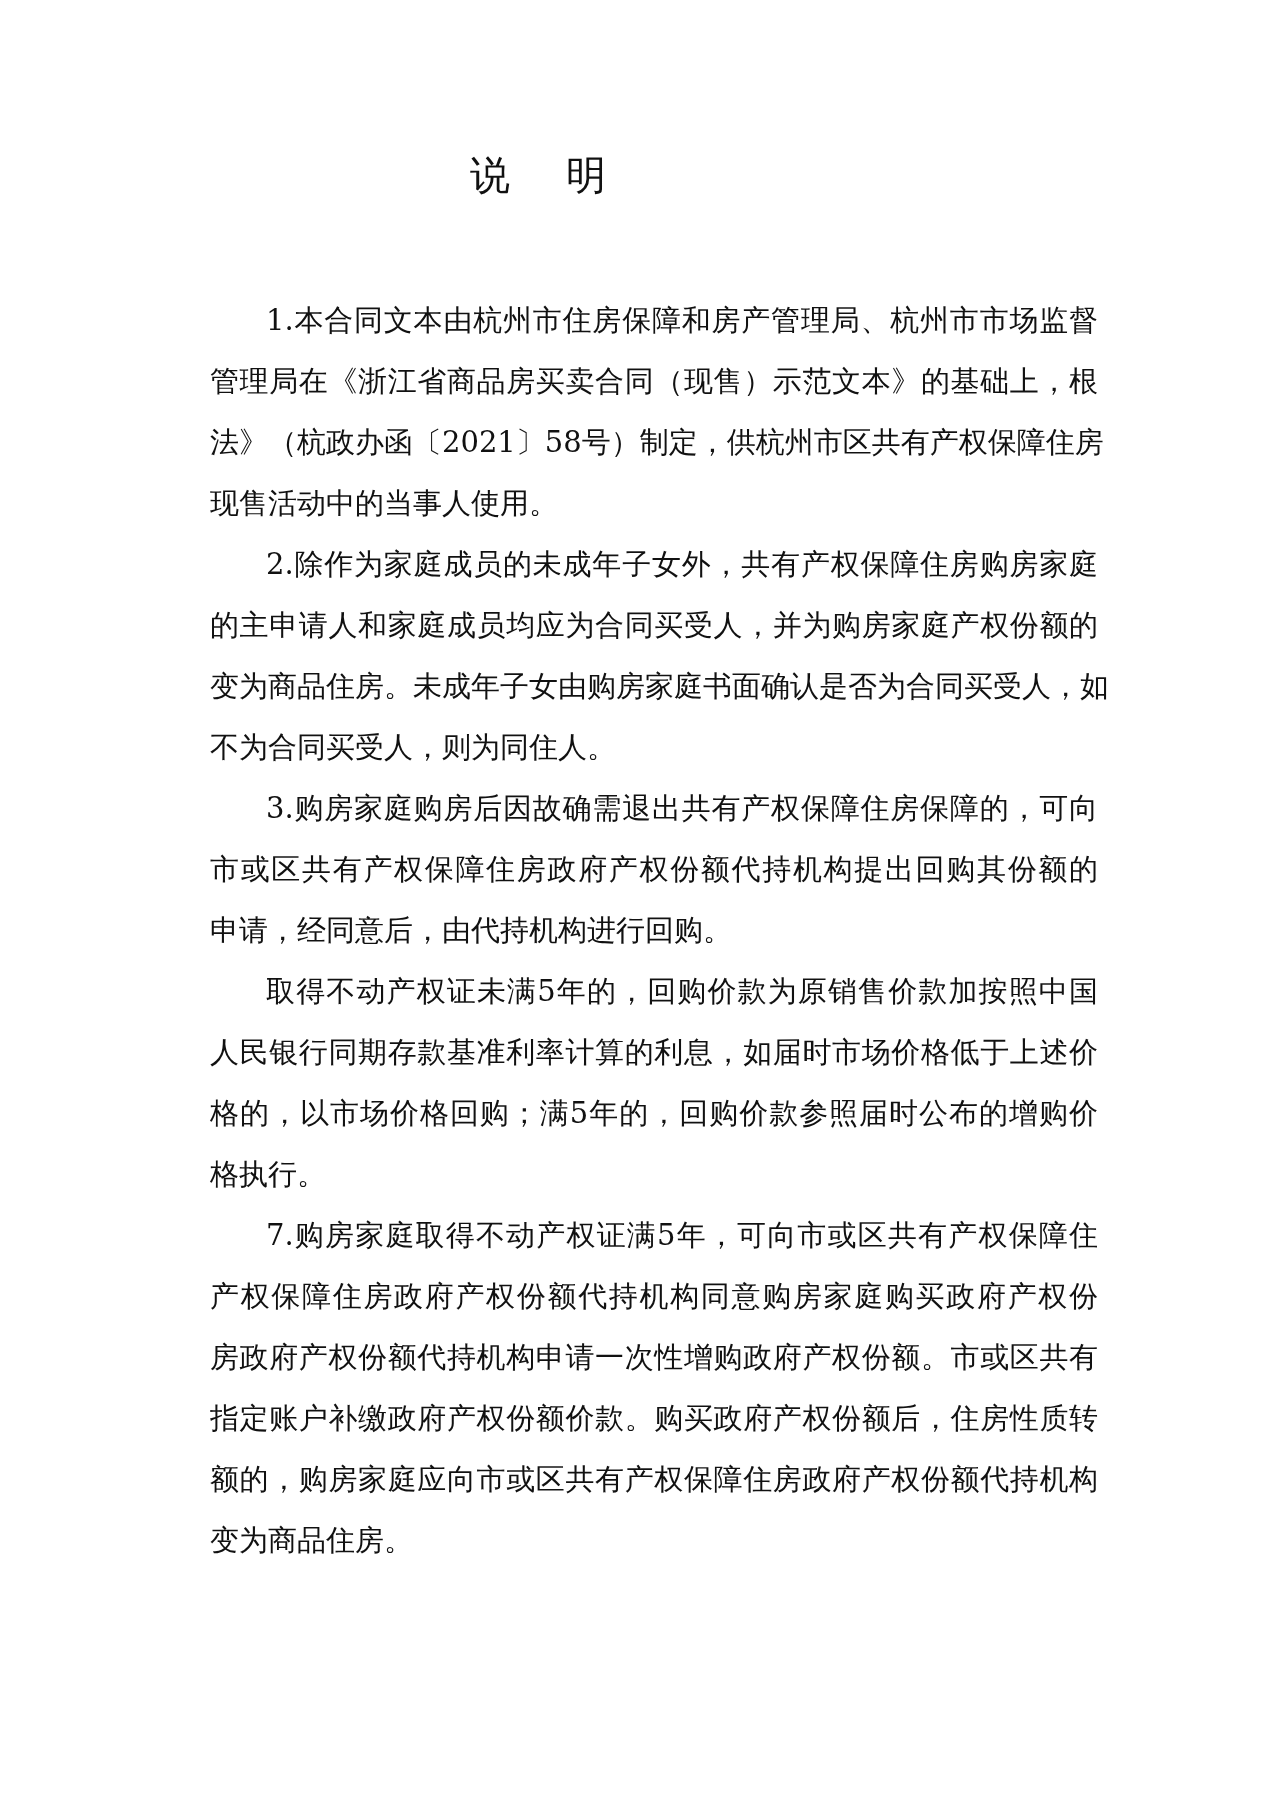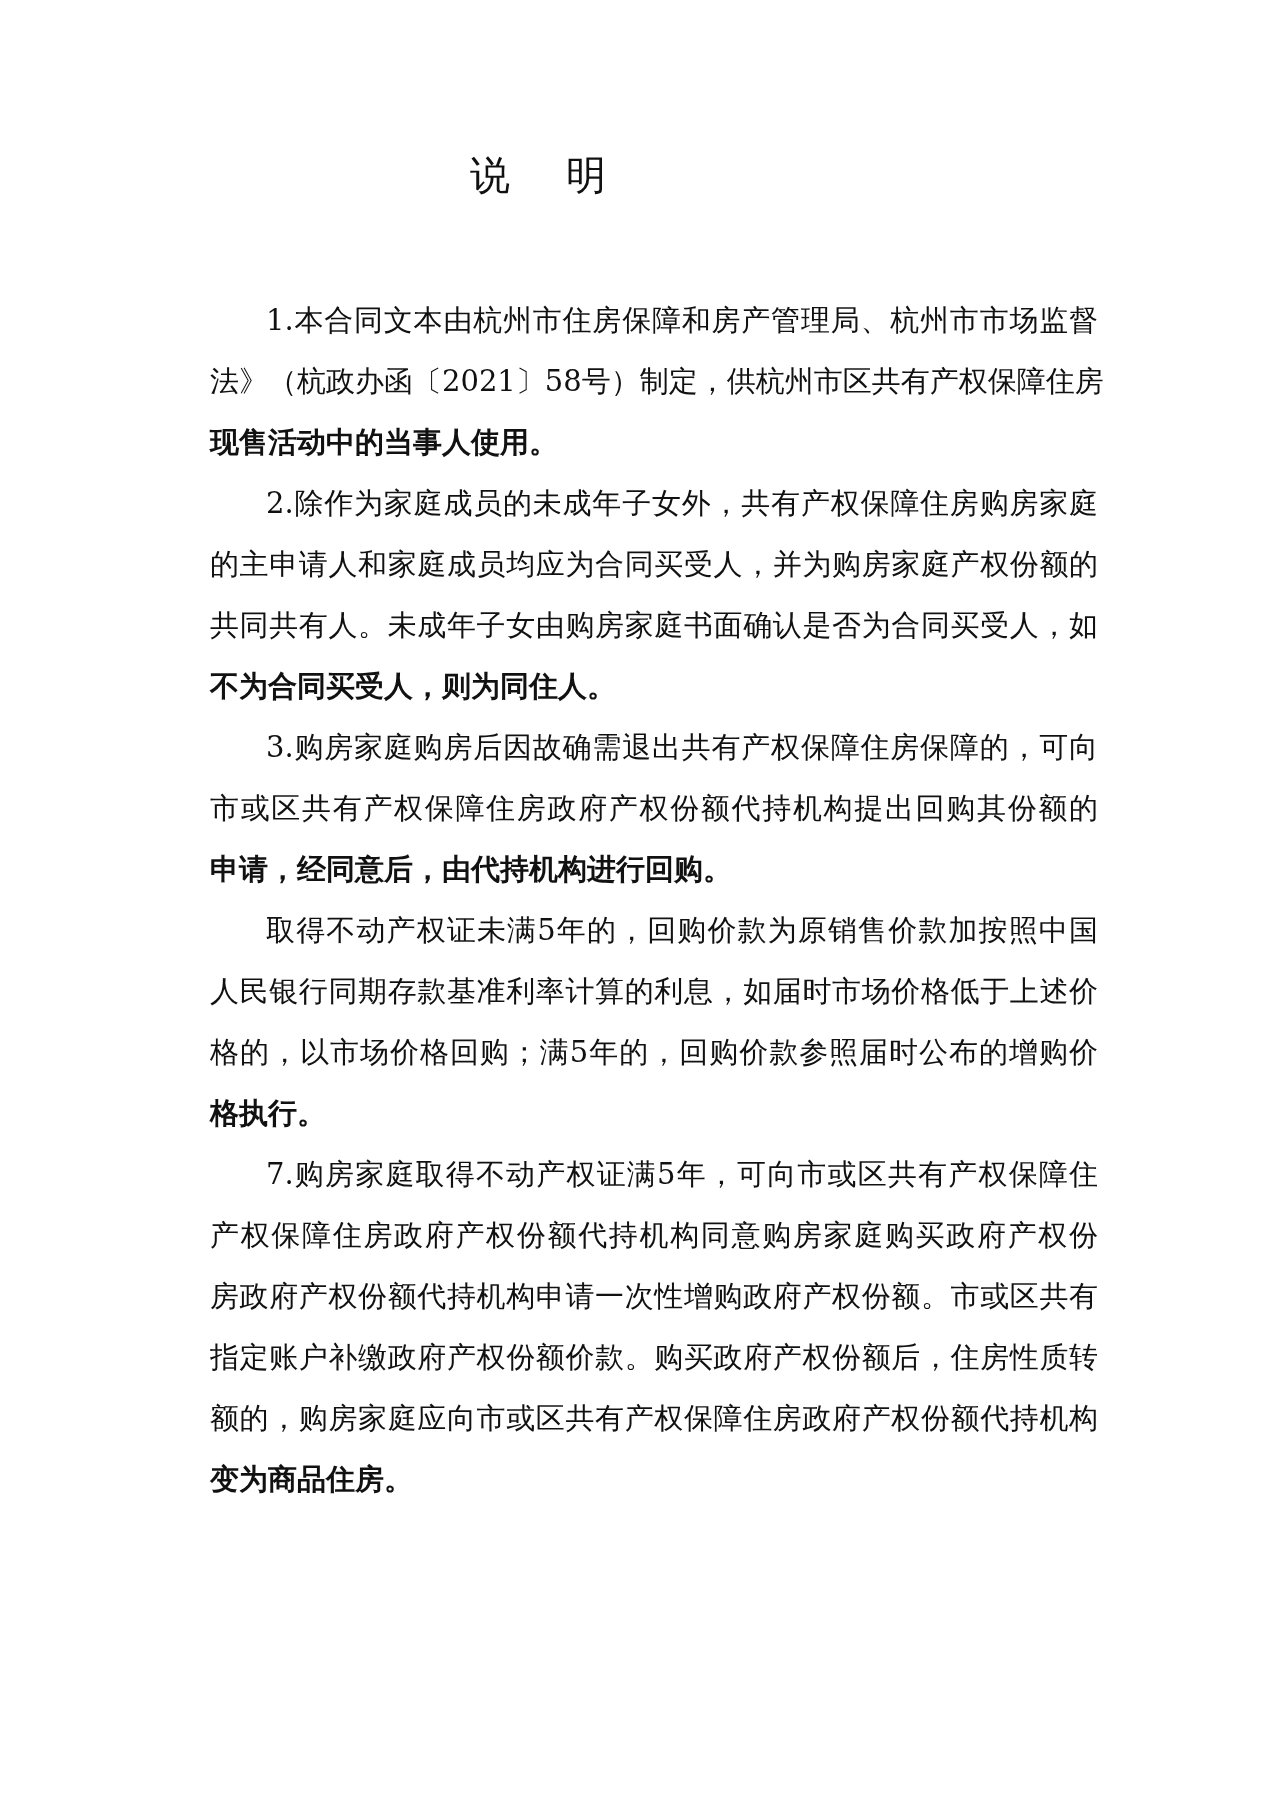--- a/index.html
+++ b/index.html
@@ -3,39 +3,40 @@
 <meta charset="utf-8">
 <style>
   html, body { margin:0; padding:0; background:#ffffff; }
   body { width:1280px; height:1810px; position:relative; overflow:hidden;
          font-family:"DejaVu Serif", "Liberation Serif", serif; color:#111; }
   .title { position:absolute; top:148px; left:0; width:1104px; text-align:center;
            font-size:40px; letter-spacing:56px; padding-left:28px; box-sizing:border-box; }
   .body { position:absolute; top:290px; left:198px; width:900px; }
   .line { height:61px; font-size:29px; line-height:61px; white-space:nowrap;
           text-align:justify; text-align-last:justify;margin-left:12px; }
-  .line.last { text-align-last:left;font-weight:bold; }
+  .line.last { text-align-last:left; }
   .line.indent { padding-left:56px; }
   .para { margin:0; }
 </style>
 </head>
 <body>
 
 <div class="title">说明</div>
 
 <div class="body">
   <div class="para">
     <div class="line indent">1.本合同文本由杭州市住房保障和房产管理局、杭州市市场监督</div>
+    <div class="line">管理局在《浙江省商品房买卖合同（现售）示范文本》的基础上，根</div>
     <div class="line">法》（杭政办函〔2021〕58号）制定，供杭州市区共有产权保障住房</div>
     <div class="line last">现售活动中的当事人使用。</div>
   </div>
   <div class="para">
     <div class="line indent">2.除作为家庭成员的未成年子女外，共有产权保障住房购房家庭</div>
     <div class="line">的主申请人和家庭成员均应为合同买受人，并为购房家庭产权份额的</div>
-    <div class="line">共同共有人。未成年子女由购房家庭书面确认是否为合同买受人，如</div>
+    <div class="line">变为商品住房。未成年子女由购房家庭书面确认是否为合同买受人，如</div>
     <div class="line last">不为合同买受人，则为同住人。</div>
   </div>
   <div class="para">
     <div class="line indent">3.购房家庭购房后因故确需退出共有产权保障住房保障的，可向</div>
     <div class="line">市或区共有产权保障住房政府产权份额代持机构提出回购其份额的</div>
     <div class="line last">申请，经同意后，由代持机构进行回购。</div>
   </div>
   <div class="para">
     <div class="line indent">取得不动产权证未满5年的，回购价款为原销售价款加按照中国</div>
     <div class="line">人民银行同期存款基准利率计算的利息，如届时市场价格低于上述价</div>

